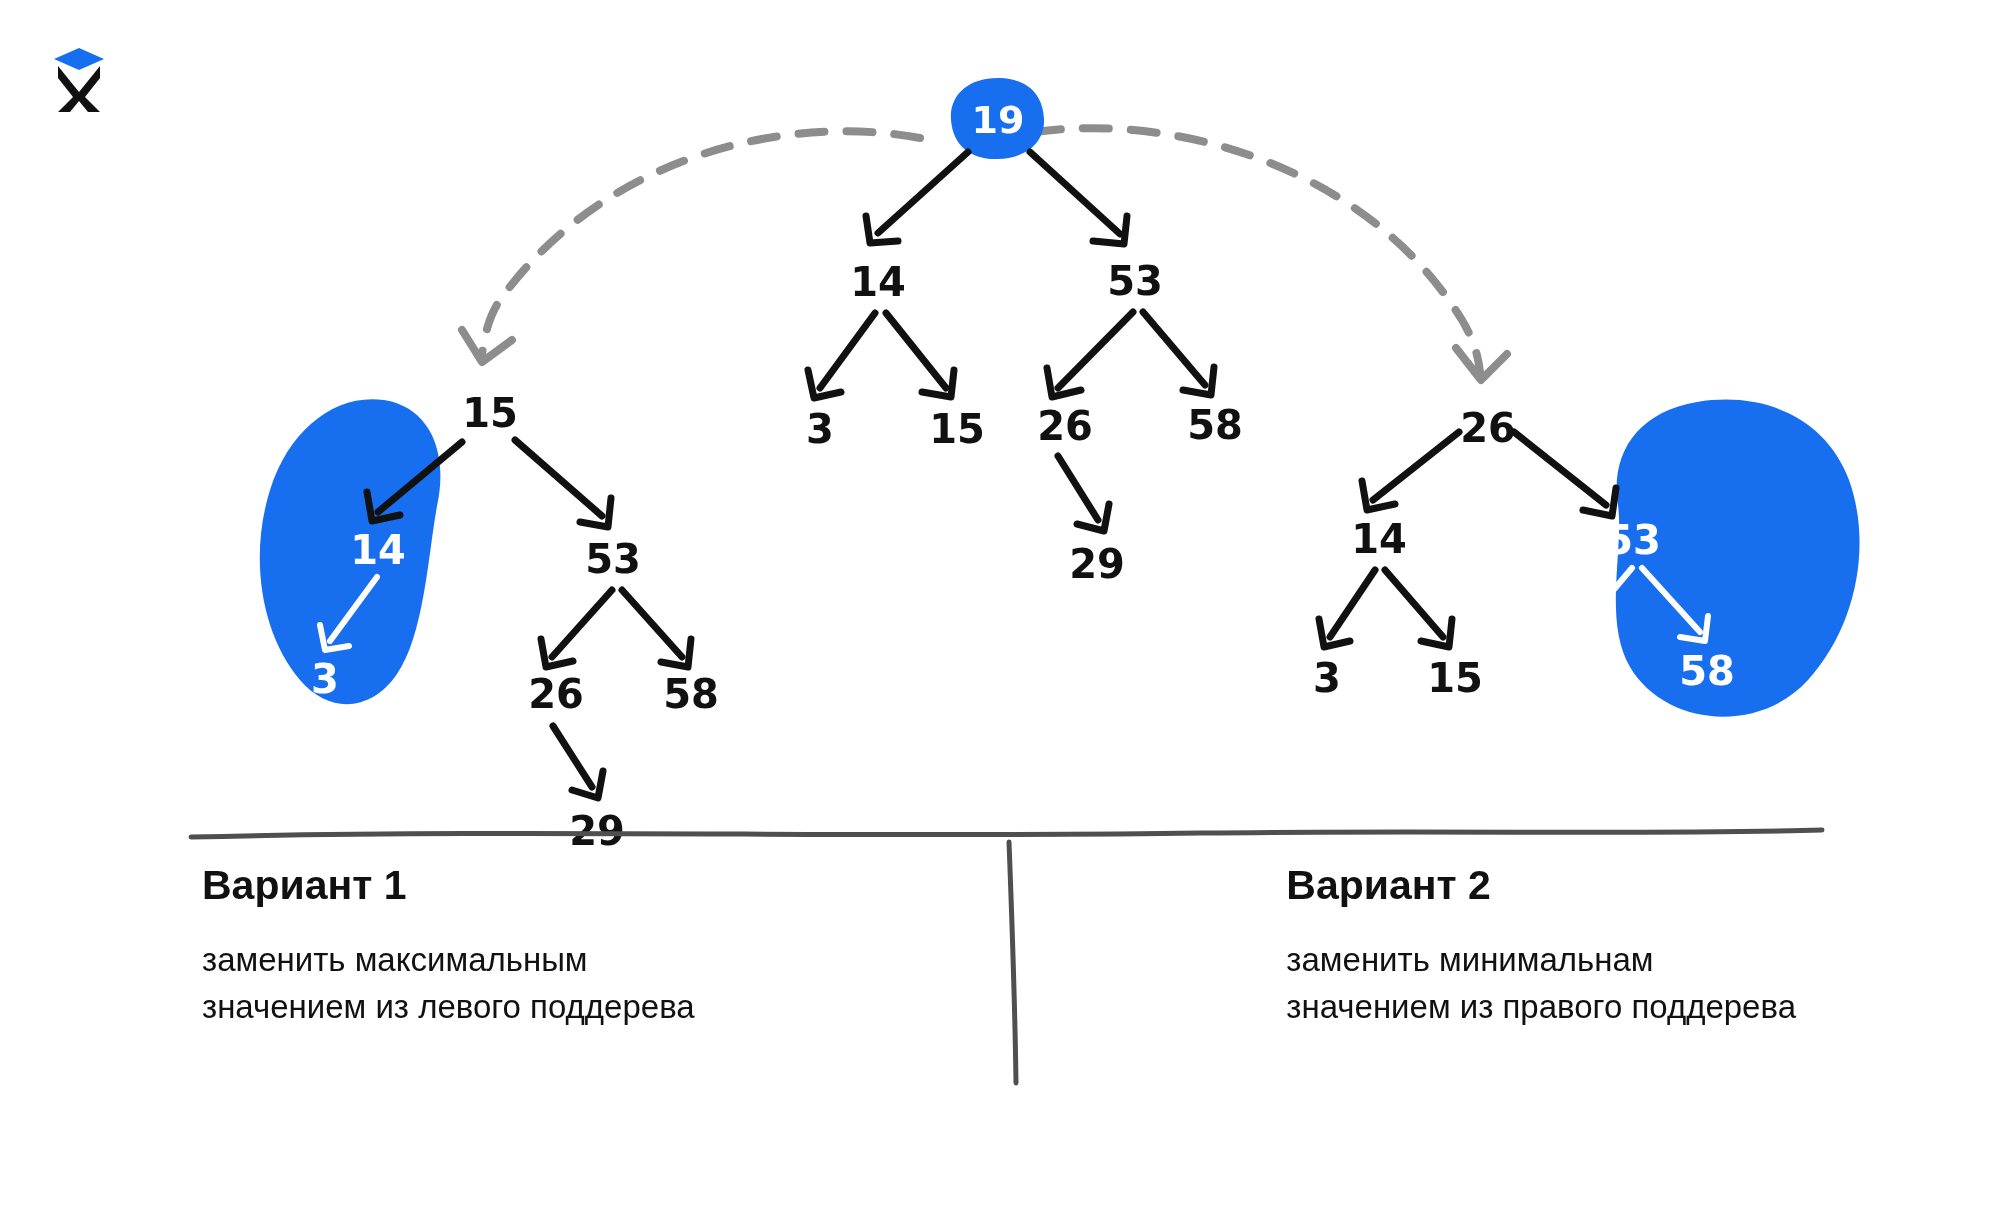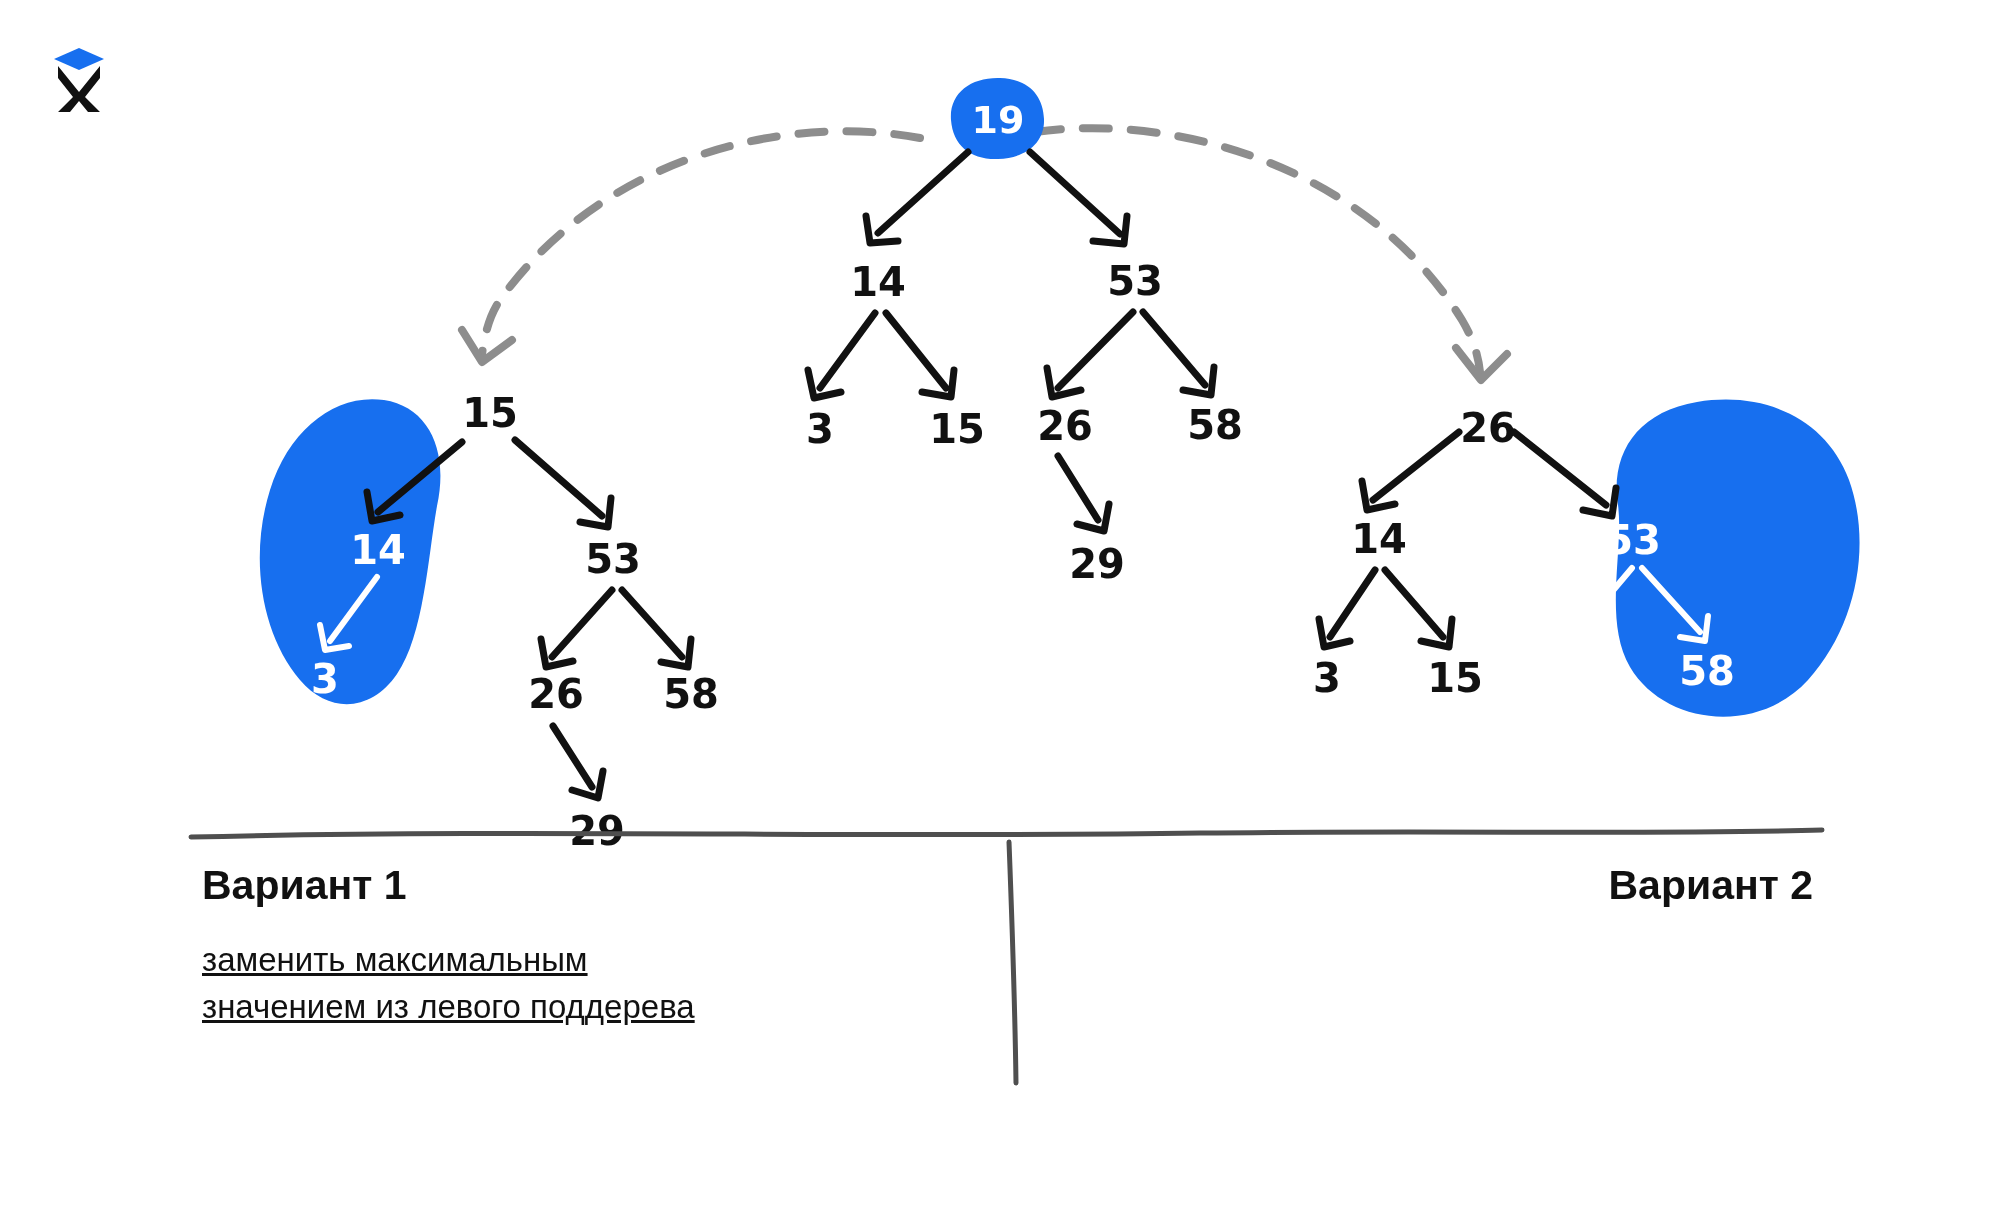--- a/index.html
+++ b/index.html
@@ -90,24 +90,23 @@
     font-weight: 700;
     line-height: 1.15;
     white-space: nowrap;
   }
   .caption-body {
     font-size: 33px;
     font-weight: 400;
     line-height: 1.42;
     margin-top: 28px;
     white-space: pre-line;
-    text-decoration: underline;
   }
   #caption-left  { left: 202px; top: 862px; text-align: left; }
-  #caption-right { right: 188px; top: 862px; text-align: left; }
+  #caption-right { right: 205px; top: 862px; text-align: left; }
 </style>
 </head>
 <body>
 
 <div id="page">
 
   <div id="logo">
     <svg width="62" height="72" viewBox="0 0 62 72">
       <polygon points="31,8 56,19 31,30 6,19" fill="#176FEF"></polygon>
       <path d="M10 26 L31 52 L52 26 L52 38 L37 57 L52 72 L40 72 L31 61 L22 72 L10 72 L25 57 L10 38 Z" fill="#111111"></path>
@@ -231,15 +230,17 @@
   </svg>
 
   <div class="caption-block" id="caption-left">
     <div class="caption-title">Вариант 1</div>
     <div class="caption-body">заменить максимальным
 значением из левого поддерева</div>
   </div>
 
   <div class="caption-block" id="caption-right">
     <div class="caption-title">Вариант 2</div>
+    <div class="caption-body">заменить минимальнам
+значением из правого поддерева</div>
   </div>
 
 </div>
 
 </body></html>

